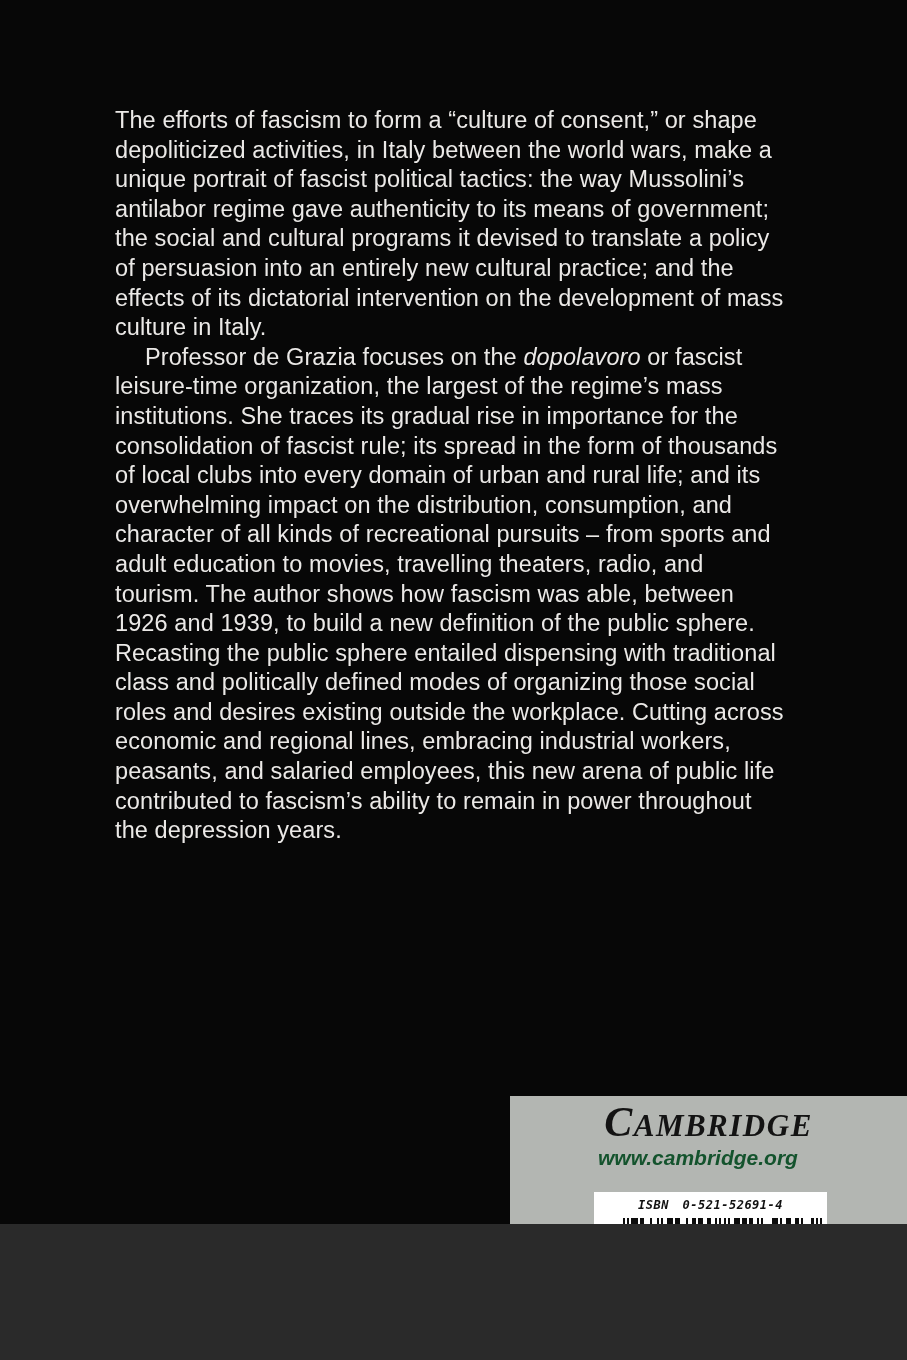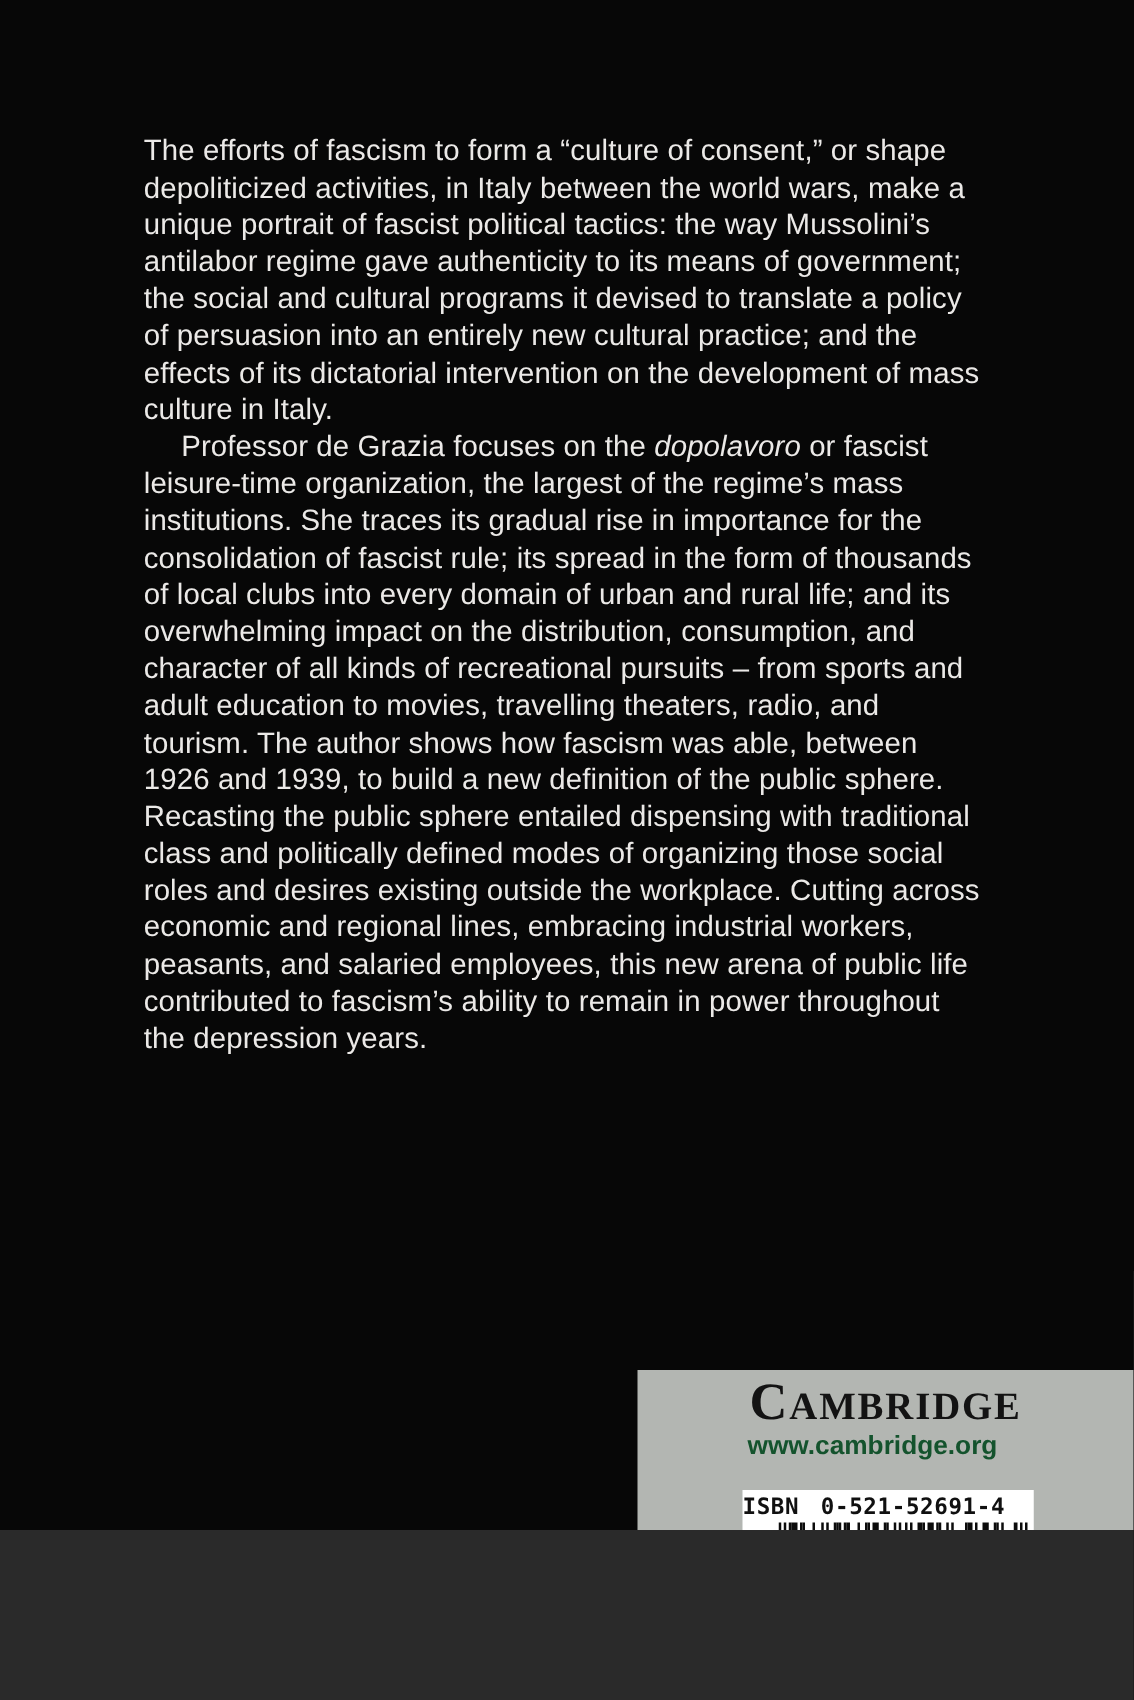--- a/index.html
+++ b/index.html
@@ -12,21 +12,21 @@
     position:absolute; left:115px; top:106px; width:676px;
     color:#ebe9e7; font-size:23.5px; line-height:29.6px;
     letter-spacing:0.1px;
   }
   .blurb p{ margin:0; }
   .blurb p.indent{ text-indent:30px; }
   .blurb em{ font-style:italic; }
 
   .panel{
     position:absolute; left:510px; top:1096px; right:0; bottom:0;
-    background:#b3b6b2; color:#141414;
+    background:#b3b6b2; color:#141414;font-style:italic;
   }
   .logo{ text-align:center; margin-top:9px; }
   .logo-name{
     font-family:"Liberation Serif", serif; font-weight:700;
     font-size:31px; line-height:34px; letter-spacing:1.5px; color:#131313;
   }
   .logo-name::first-letter{ font-size:42px; }
   .logo-sub{
     font-family:"Liberation Serif", serif; font-weight:700;
     font-size:17.5px; line-height:20px; letter-spacing:2.4px; color:#161616;
@@ -36,21 +36,21 @@
     font-family:"Liberation Sans", sans-serif; font-weight:700;
     font-size:21px; line-height:24px; color:#14532d;
     text-align:left; margin:3px 0 0 88px;
   }
   .isbn-box{
     position:absolute; left:84px; top:96px; width:233px; height:120px;
     background:#ffffff;
   }
   .isbn-line{
     font-family:"DejaVu Sans Mono", monospace; font-weight:700;
-    font-size:18px; line-height:21px; margin-top:3px;
+    font-size:12px; line-height:21px; text-align:center; margin-top:3px;
     letter-spacing:0.5px; word-spacing:6px; color:#101010;
   }
   .bc-wrap{ position:absolute; left:29px; top:26px; }
   .bars{ display:flex; align-items:flex-start; }
   .bar{ display:block; width:2.1px; height:69px; }
   .bar.on{ background:#0c0c0c; }
   .bar.guard{ height:85px; }
   .bc-digits span{
     position:absolute; top:95px;
     font-family:"DejaVu Sans Mono", monospace; font-size:20px;

